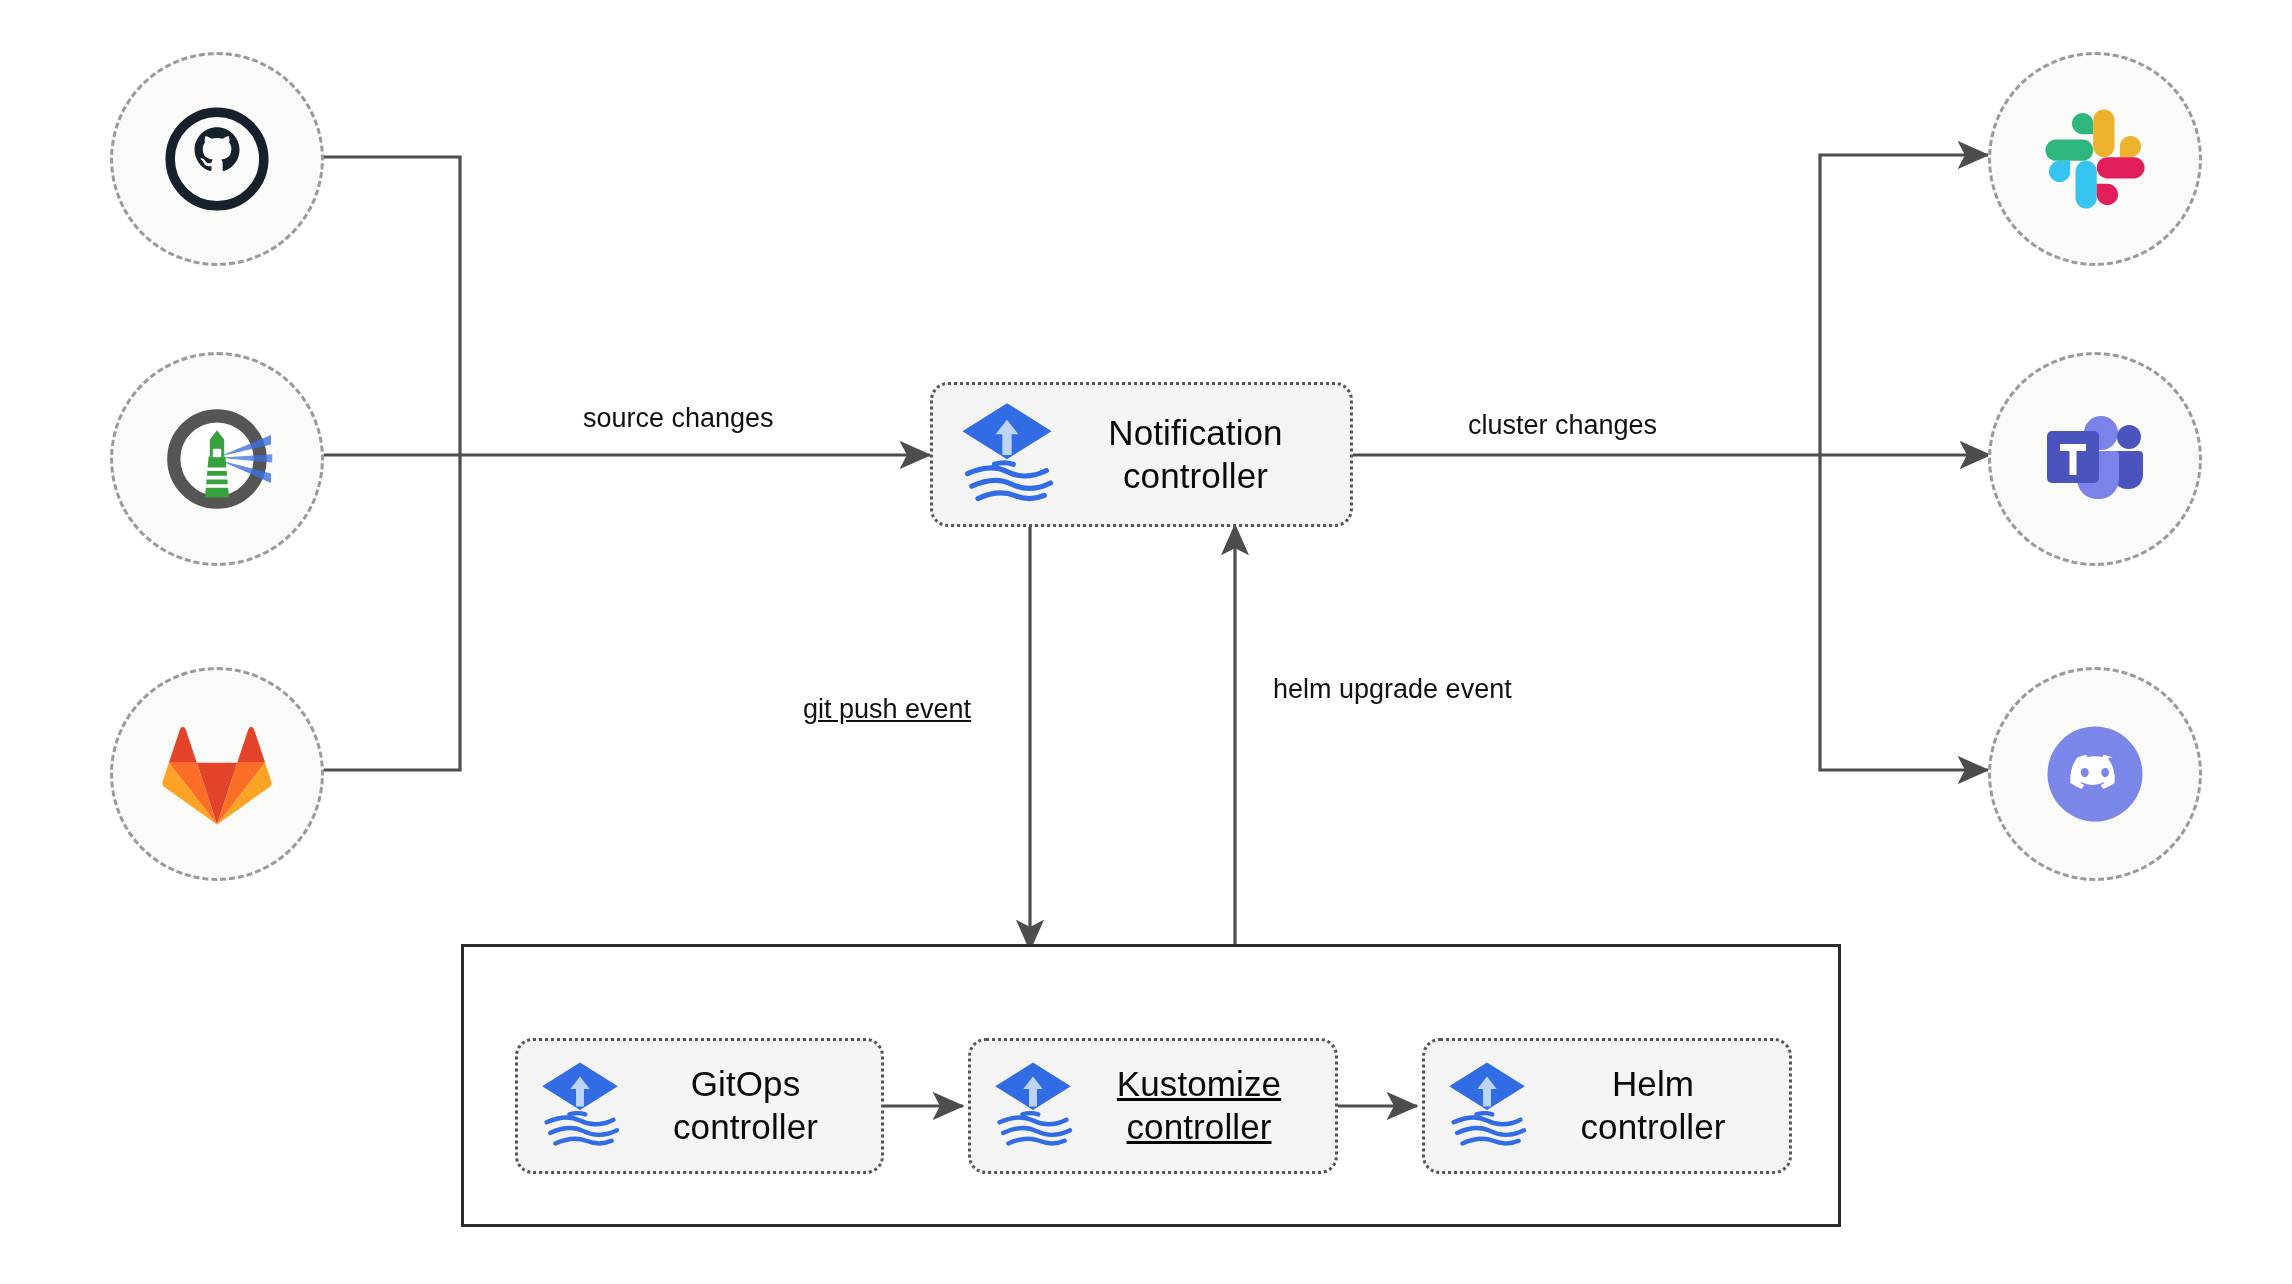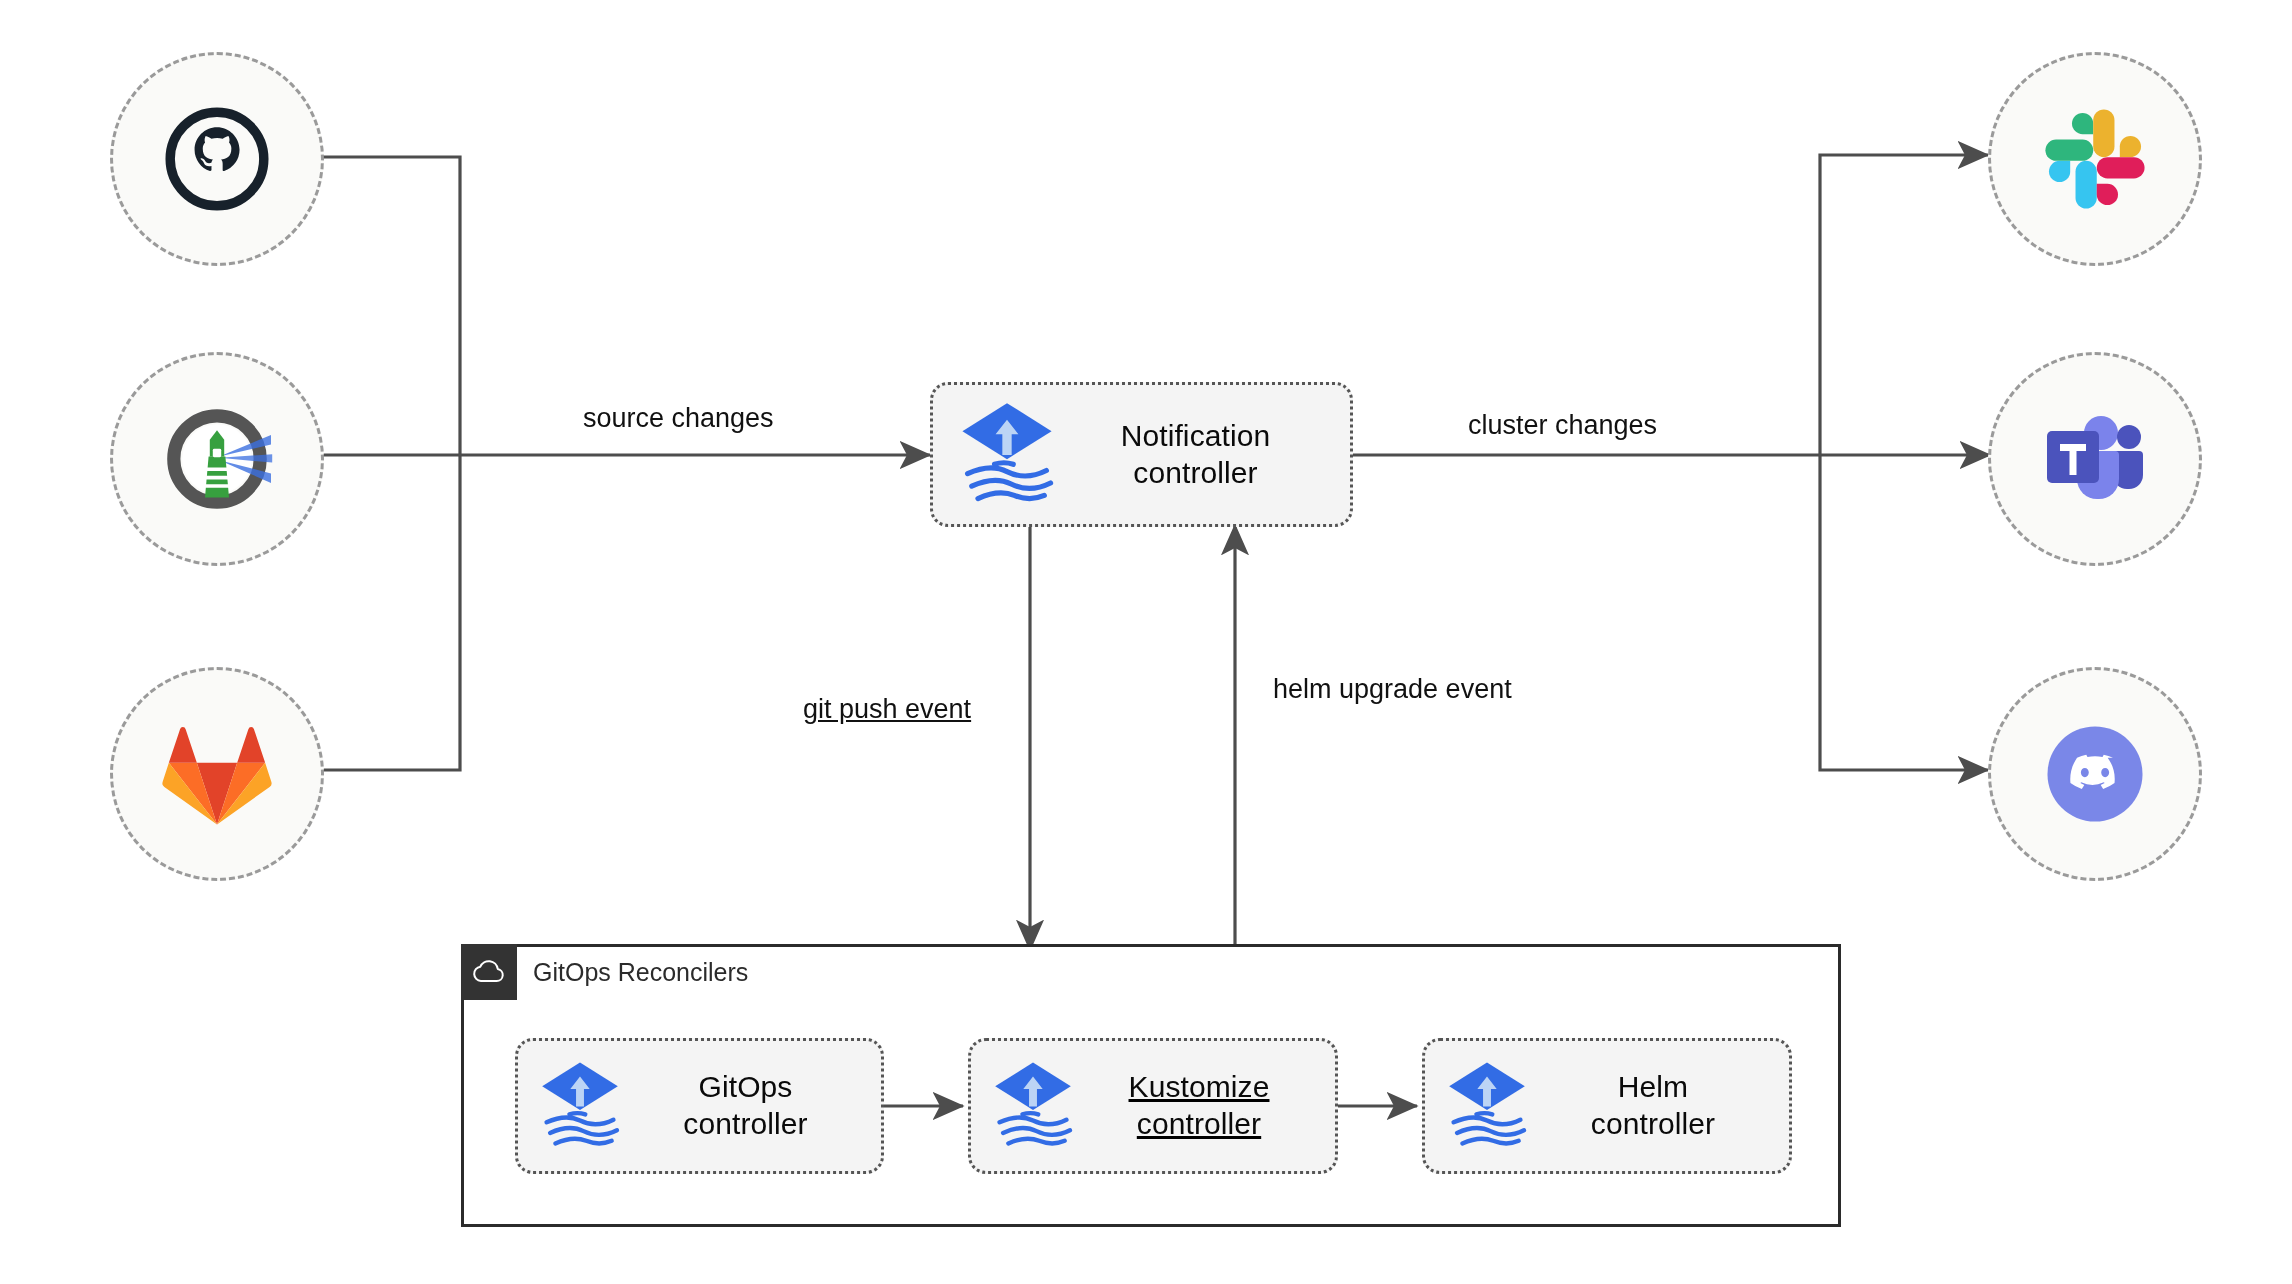--- a/index.html
+++ b/index.html
@@ -8,21 +8,21 @@
 
   svg.layer{position:absolute;left:0;top:0;width:2292px;height:1284px;}
 
   .srcnode{position:absolute;border:3px dashed #9a9a9a;border-radius:50%;
            background:#fafaf8;display:flex;align-items:center;justify-content:center;}
 
   .ctrlbox{position:absolute;background:#f4f4f4;border:3px dotted #555;
            border-radius:18px;display:flex;align-items:center;box-sizing:border-box;}
   .ctrlbox .fluxlogo{flex:0 0 auto;}
   .ctrlbox .lbl{flex:1;text-align:center;color:#0a0a0a;line-height:1.22;
-                font-size:30px;letter-spacing:.1px;}
+                font-size:35px;letter-spacing:.1px;}
 
   .panel{position:absolute;border:3px solid #2b2b2b;background:#ffffff;box-sizing:border-box;}
   .panelhdr{position:absolute;display:flex;align-items:center;}
   .panelicon{width:56px;height:56px;background:#333333;display:flex;
              align-items:center;justify-content:center;}
   .panelttl{font-size:25px;color:#2b2b2b;margin-left:16px;white-space:nowrap;}
 
   .edgelabel{position:absolute;font-size:27px;color:#111;white-space:nowrap;}
 </style>
 </head>
@@ -154,28 +154,20 @@
     </div>
   </div>
 
   <div class="edgelabel" style="left:583px;top:403px;">source changes</div>
   <div class="edgelabel" style="left:1468px;top:410px;">cluster changes</div>
   <div class="edgelabel" style="left:803px;top:694px;text-decoration:underline;">git push event</div>
   <div class="edgelabel" style="left:1273px;top:674px;">helm upgrade event</div>
 
   <div class="panel" style="left:461px;top:944px;width:1380px;height:283px;"></div>
 
-  <div class="panelhdr" style="left:461px;top:944px;">
-    <div class="panelicon">
-      <svg width="38" height="26" viewBox="0 0 40 26">
-        <path d="M11.5 22.5a7.6 7.6 0 0 1-.6-15.1 9.6 9.6 0 0 1 18.3 2.4 6.4 6.4 0 0 1-1.2 12.7z" fill="none" stroke="#ffffff" stroke-width="2.1" stroke-linejoin="round"></path>
-      </svg>
-    </div>
-    <div class="panelttl">GitOps Reconcilers</div>
-  </div>
 
   <svg class="layer">
     <g stroke="#4d4d4d" stroke-width="3.2" fill="none">
       <path d="M884,1106 L963,1106" marker-end="url(#arw)"></path>
       <path d="M1338,1106 L1417,1106" marker-end="url(#arw)"></path>
     </g>
   </svg>
 
   <div class="ctrlbox" style="left:515px;top:1038px;width:369px;height:136px;padding:0 14px 0 18px;">
     <svg class="fluxlogo" width="88" height="95" viewBox="0 0 100 108">

